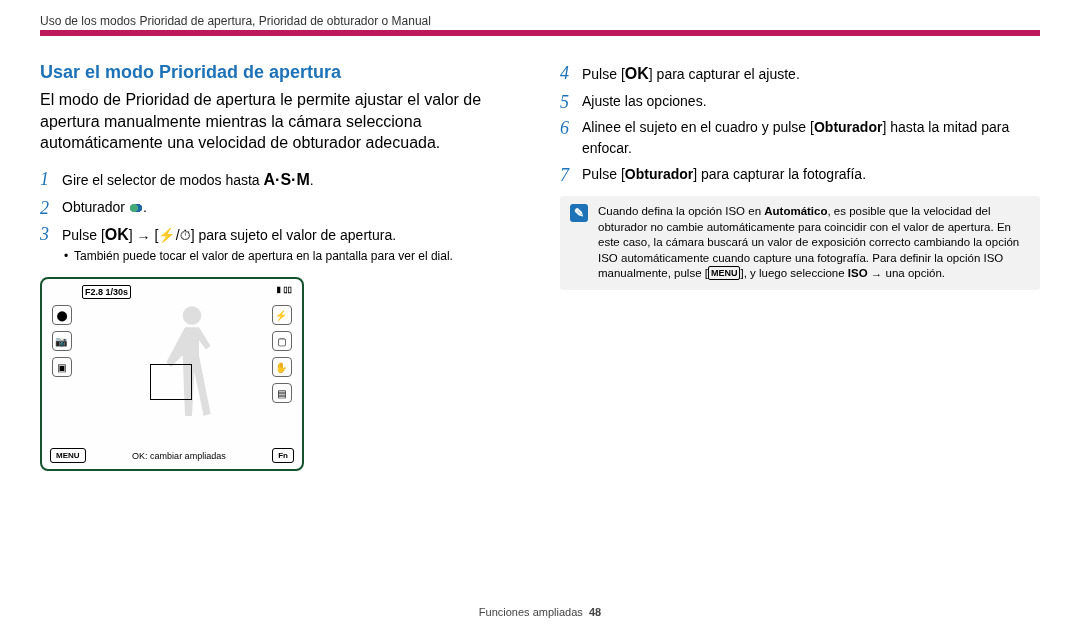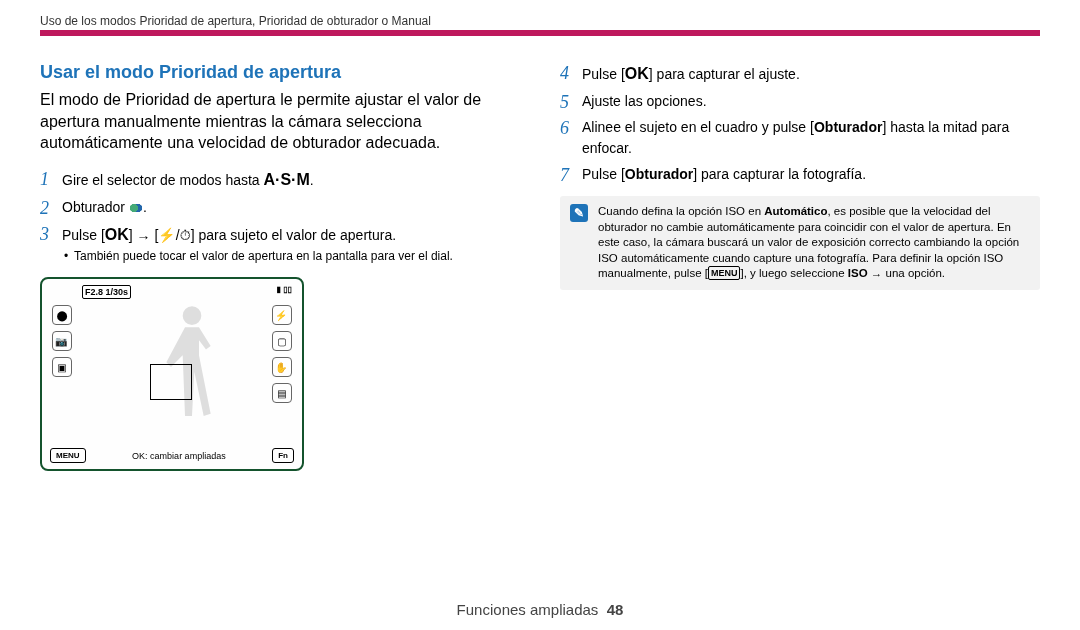--- a/index.html
+++ b/index.html
@@ -182,21 +182,21 @@
     justify-content: center;
     flex-shrink: 0;
     font-size: 12px;
   }
 
   .footer {
     position: absolute;
     bottom: 12px;
     left: 0; right: 0;
     text-align: center;
-    font-size: 15px;
+    font-size: 11px;
     color: #444;
   }
   .footer .pg { font-weight: 700; }
 </style>
 </head>
 <body>
 
 <div class="page">
   <div class="header">Uso de los modos Prioridad de apertura, Prioridad de obturador o Manual</div>
 

